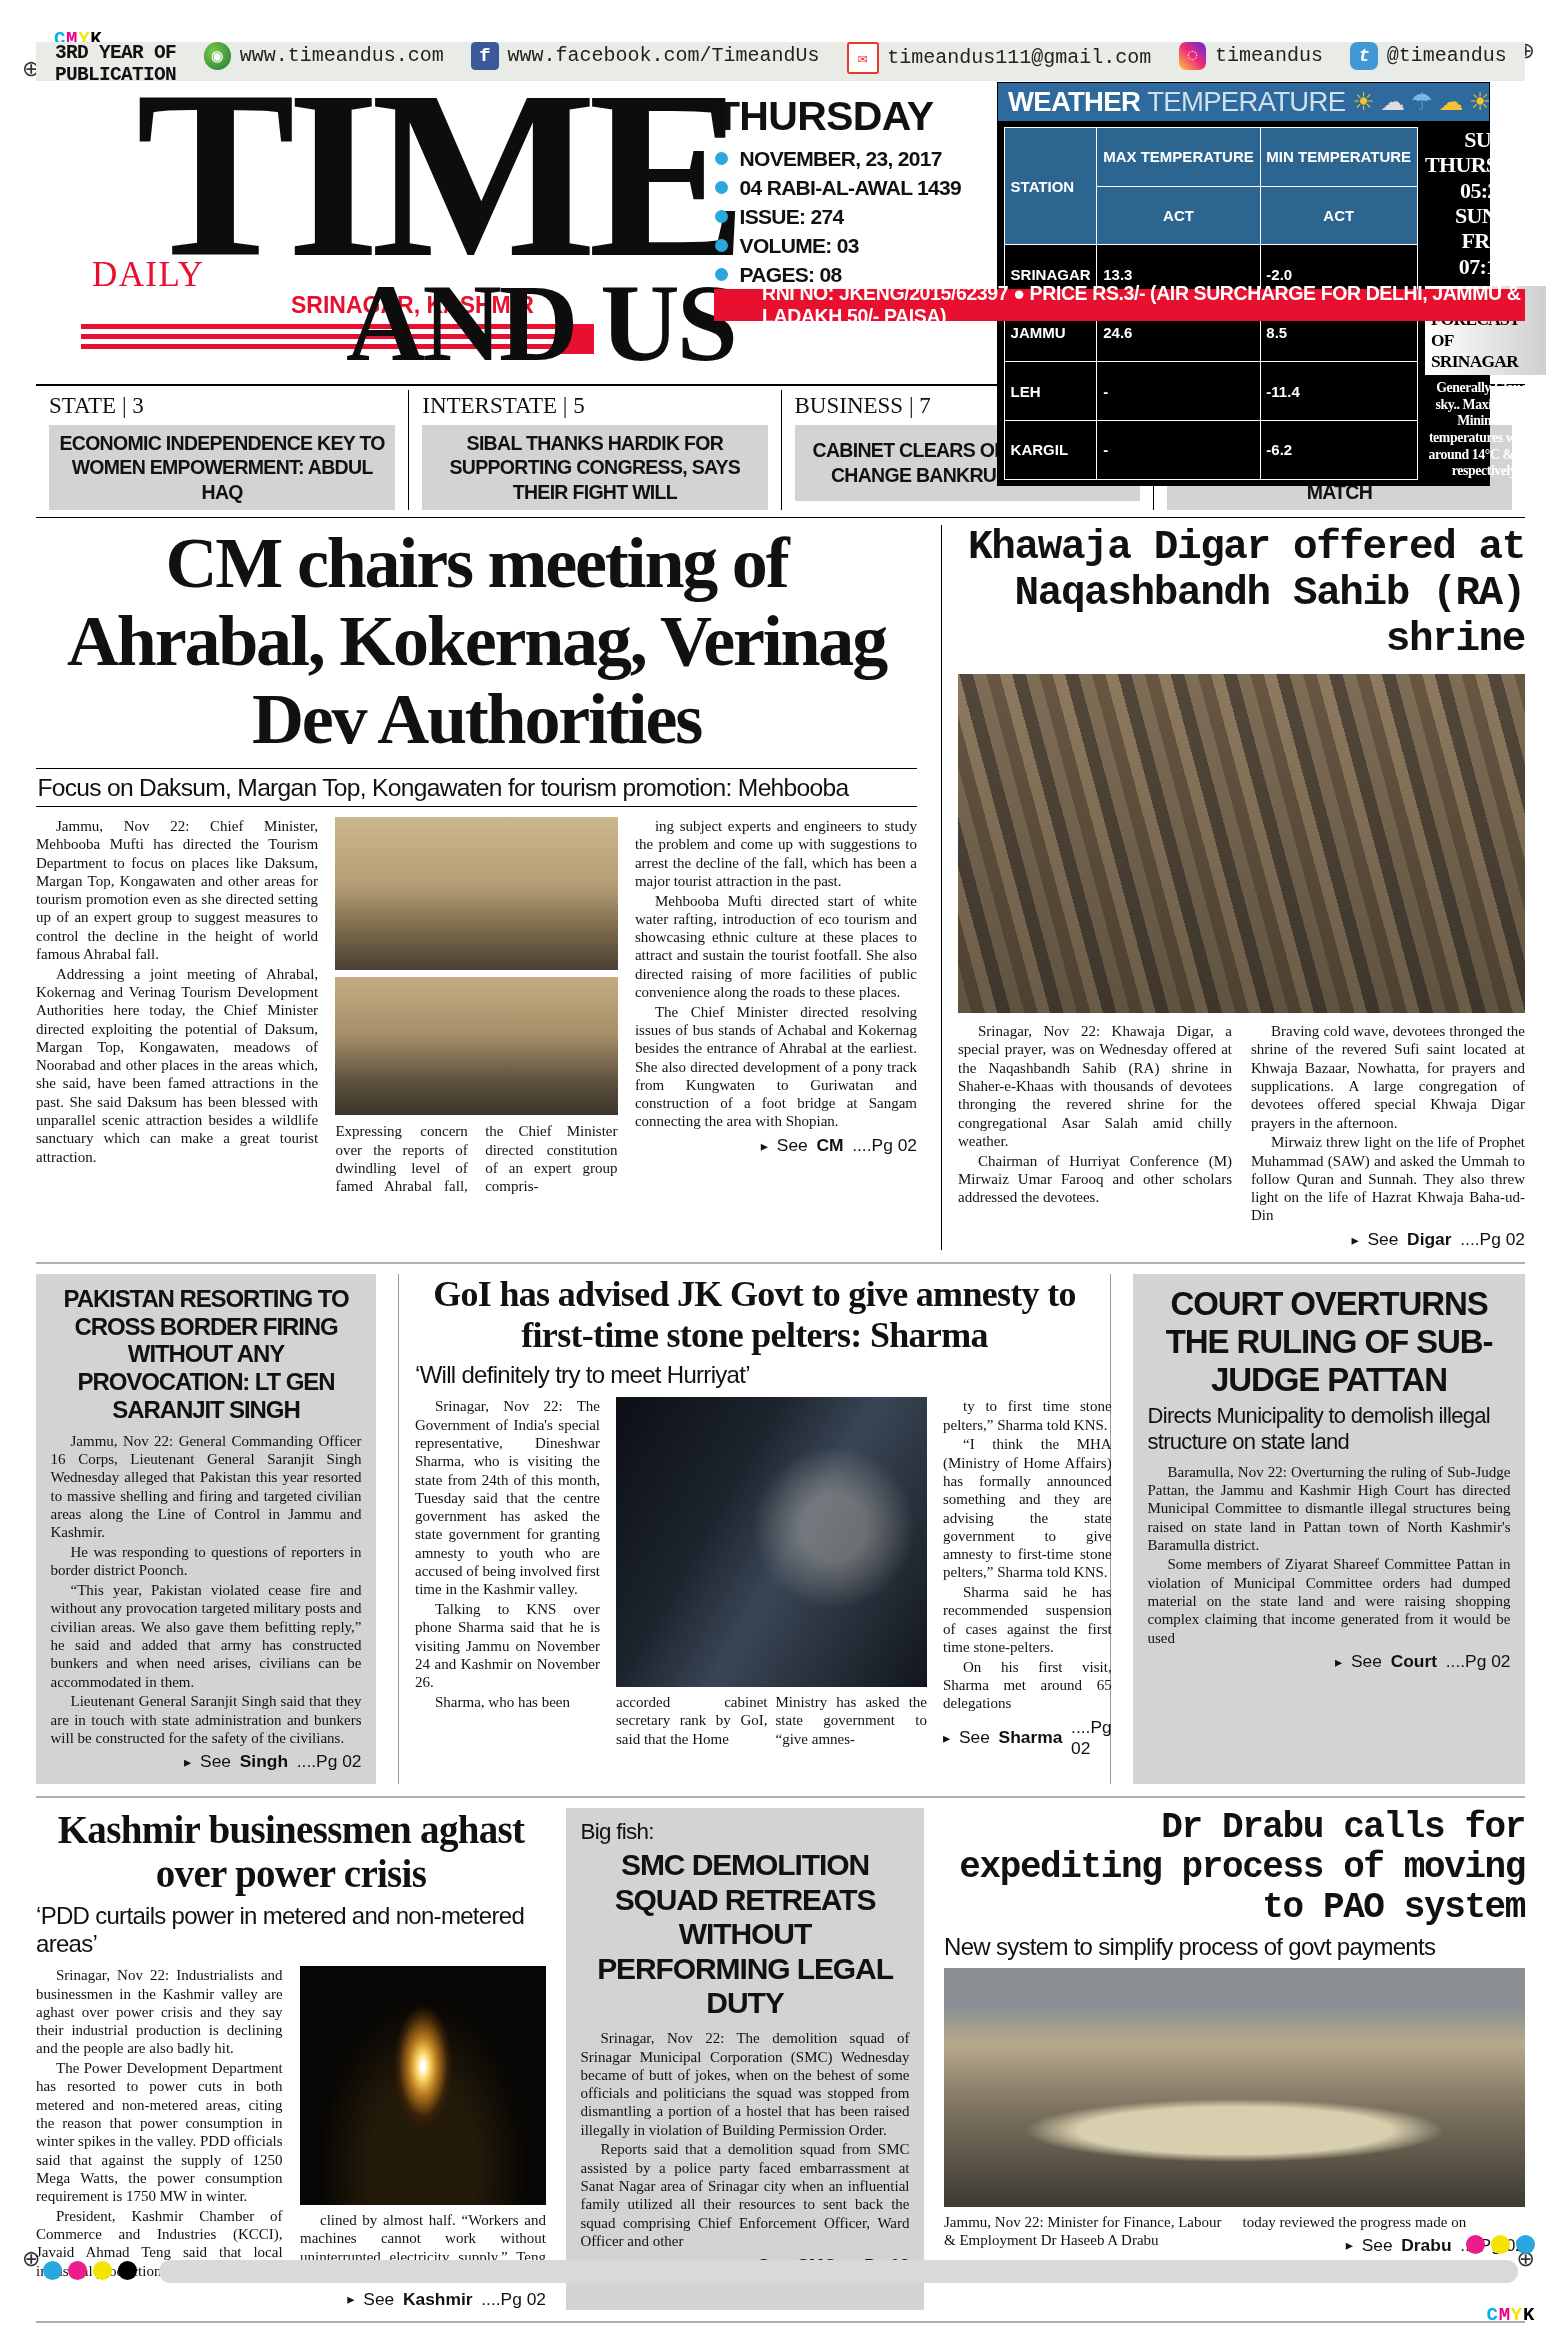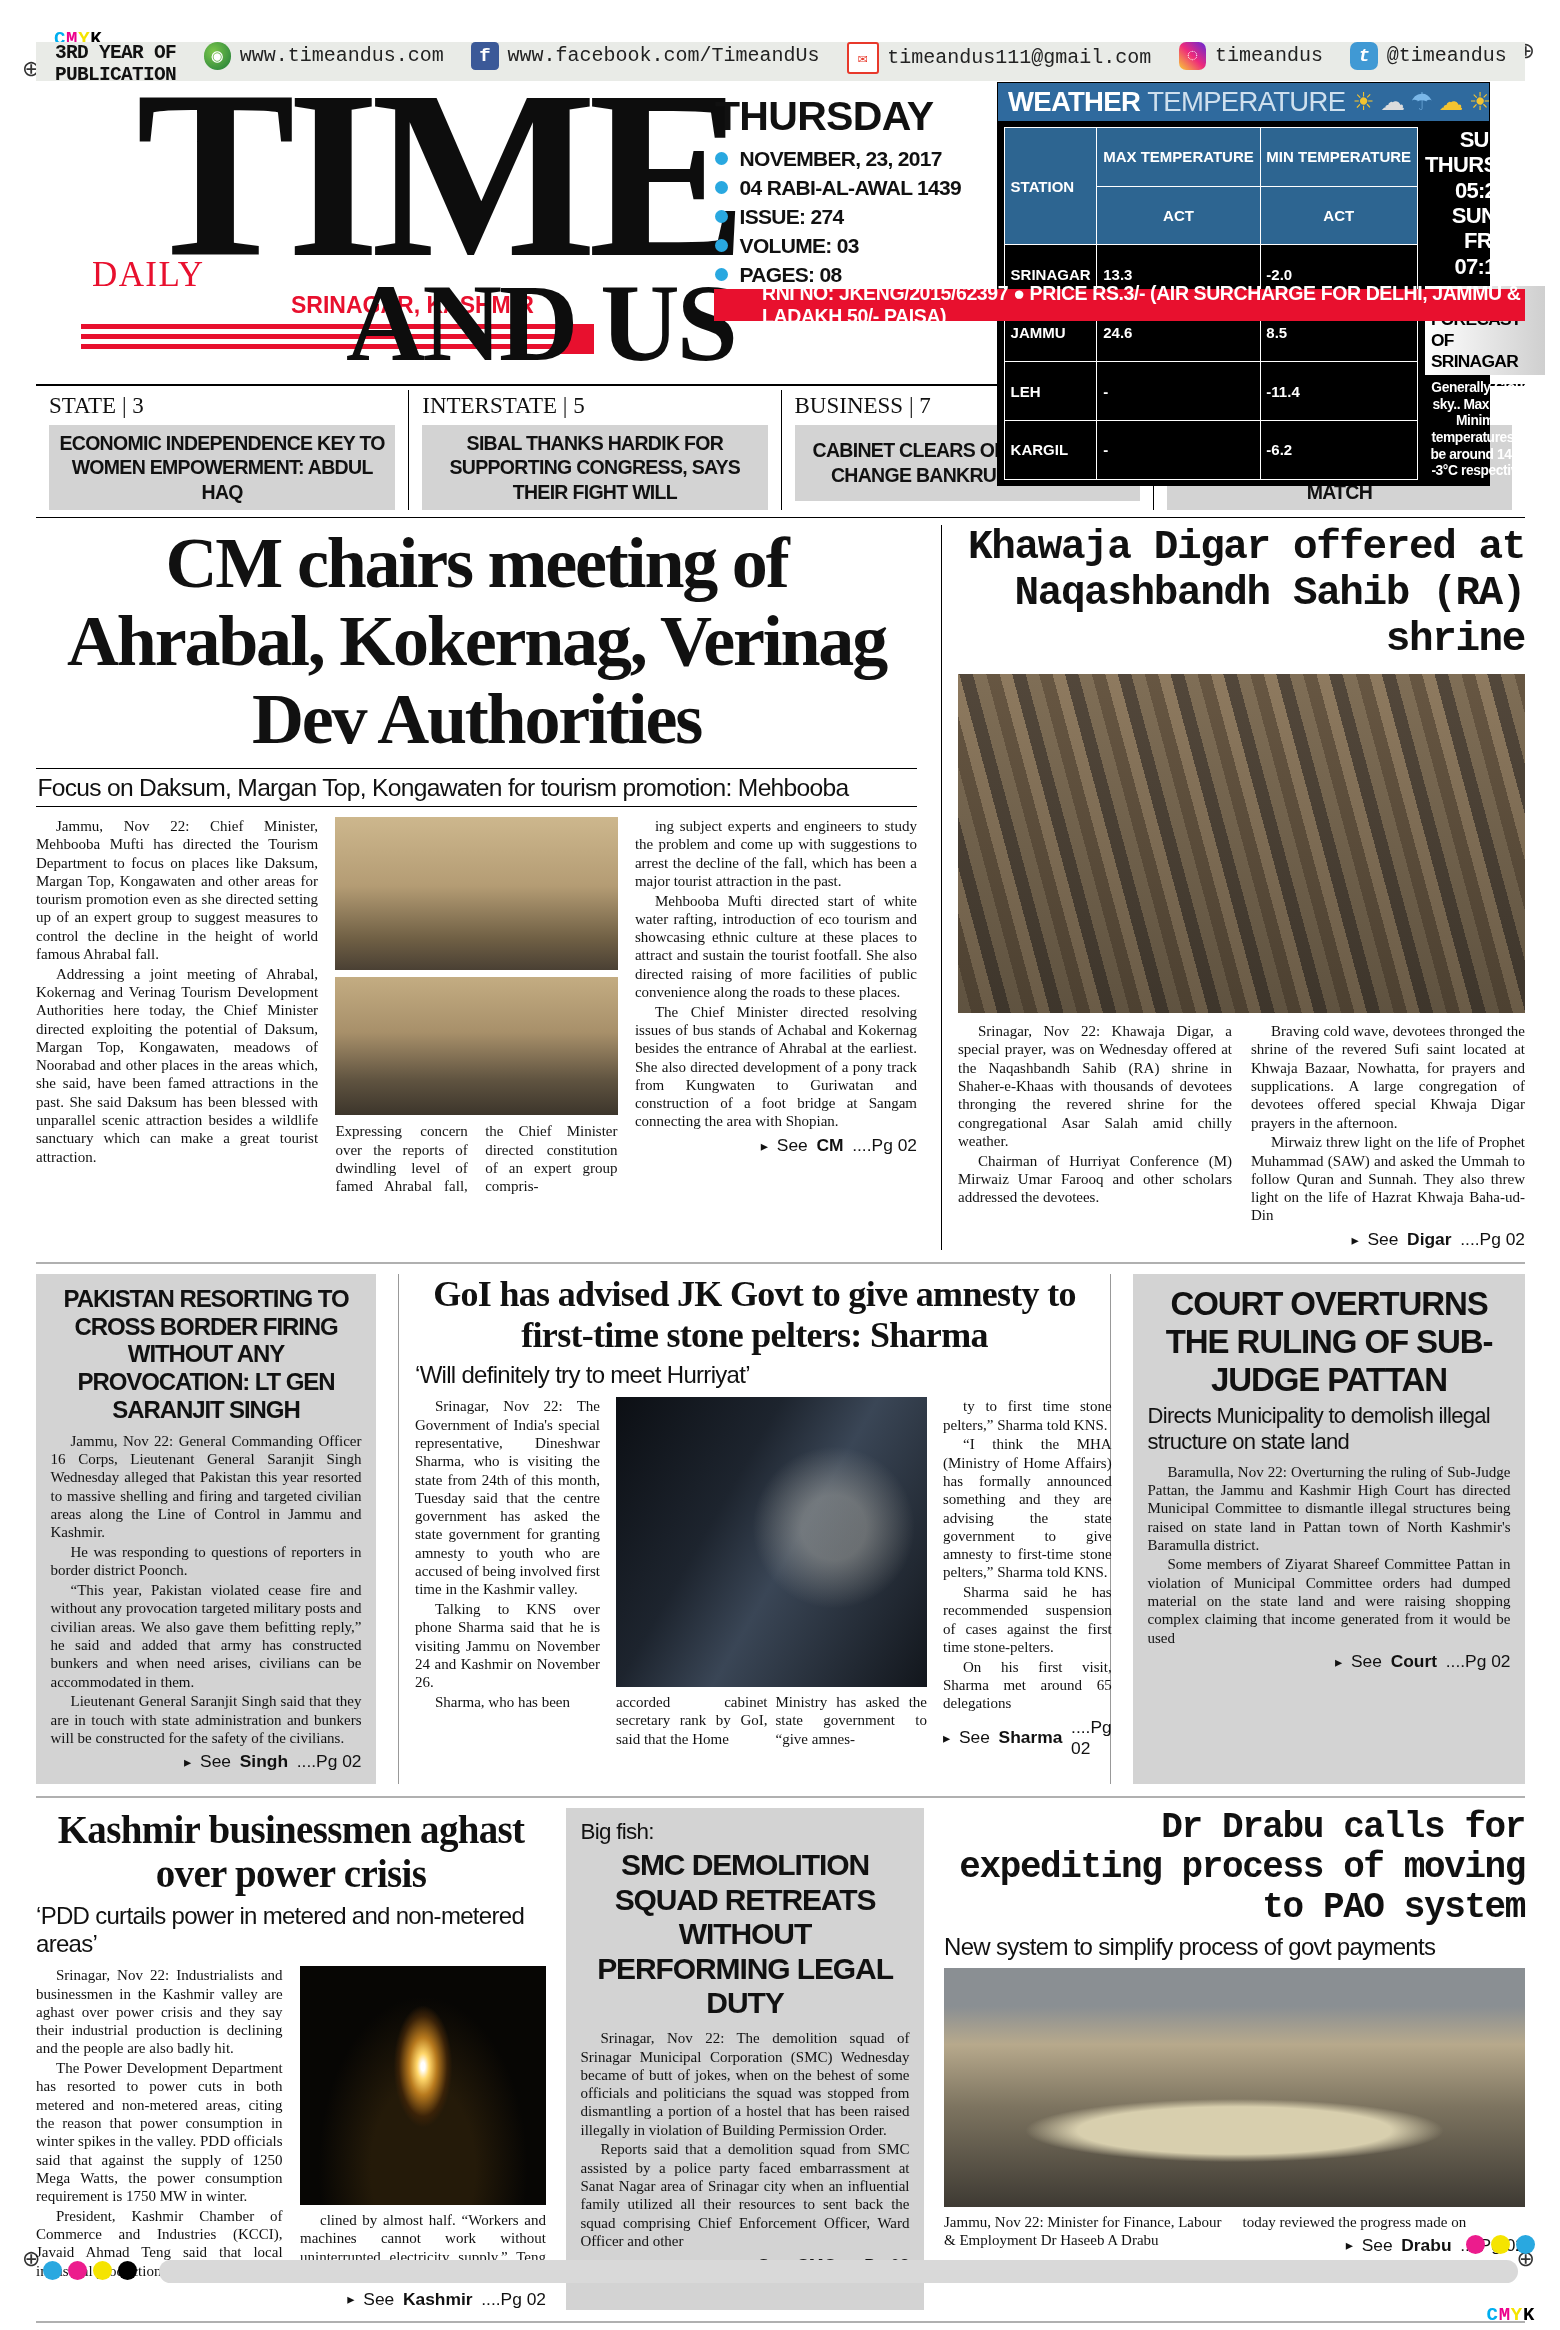--- a/index.html
+++ b/index.html
@@ -51,21 +51,21 @@
   .wicon{line-height:1;}
   .wicon:nth-child(1){color:#f4c430}.wicon:nth-child(2){color:#dcdcdc}
   .wicon:nth-child(3){color:#7ab7e8}.wicon:nth-child(4){color:#f4c430}.wicon:nth-child(5){color:#f4c430}
   .weather-body{display:flex;padding:5.8px;gap:7.2px;}
   table.wtable{border-collapse:collapse;width:282px;font-family:"Liberation Sans",sans-serif;}
   .wtable th,.wtable td{border:1.4px solid #fff;color:#fff;font-size:15px;padding:3.6px 5.8px;text-align:left;
                         font-weight:bold;white-space:nowrap;}
   .wtable th{background:#2d6591;}
   .wtable td{background:#000;}
   .wtable .act{text-align:center;background:#2d6591;}
-  .weather-right{flex:1;color:#fff;font-family:Liberation Sans, sans-serif;display:flex;flex-direction:column;}
+  .weather-right{flex:1;color:#fff;font-family:Liberation Serif, serif;display:flex;flex-direction:column;}
   .sun-times{text-align:right;font-weight:bold;font-size:22px;line-height:1.15;letter-spacing:-0.7px;}
   .forecast-title{margin-top:7.2px;background:linear-gradient(90deg,#ffffff,#cfcfcf);color:#000;
                   font-weight:bold;font-size:17.4px;padding:2.2px 5.8px;letter-spacing:-0.7px;}
   .forecast-text{font-size:13.8px;text-align:center;margin-top:5.8px;font-weight:bold;line-height:1.2;letter-spacing:-0.4px;}
 
   .rni{position:absolute;left:678px;right:0;top:208px;height:32px;background:#e8102e;color:#fff;
        display:flex;align-items:center;justify-content:center;font-family:"Liberation Sans",sans-serif;
        font-weight:bold;font-size:19.5px;letter-spacing:-0.4px;padding-left:48px;}
 
   

